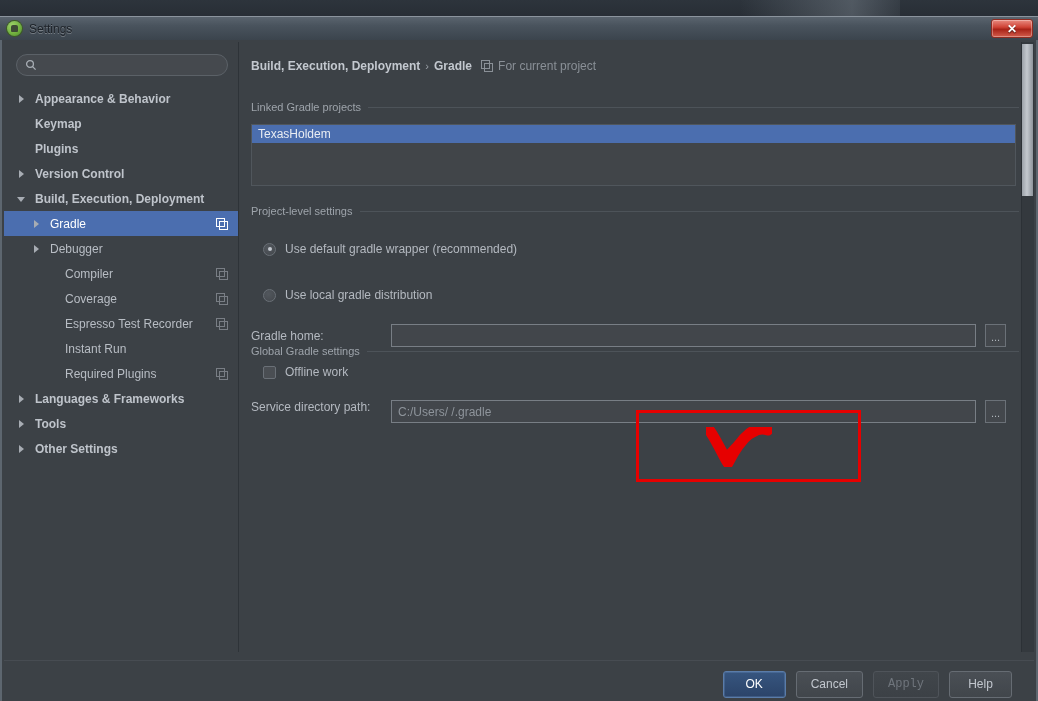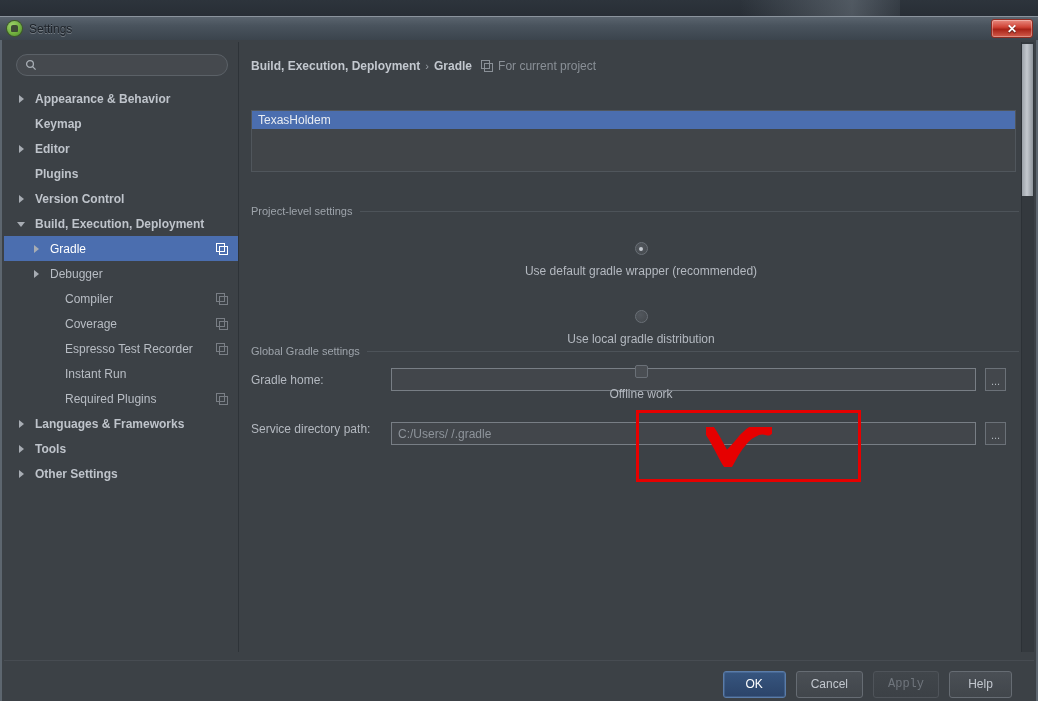--- a/index.html
+++ b/index.html
@@ -222,21 +222,20 @@
     display: flex; align-items: center;
     padding-left: 6px;
     cursor: default;
   }
   #linked-item span { font-size: 12px; color: #e8ecf2; }
 
   
   .opt-row {
     display: flex; align-items: center; gap: 9px;
     cursor: default;
-    flex-direction: column;
   }
   .radio {
     width: 13px; height: 13px; border-radius: 50%;
     background: radial-gradient(circle at 40% 35%, #52575d 0%, #43474c 100%);
     border: 1px solid #6a7077;
     position: relative; flex: 0 0 auto;
   }
   .radio.checked::after {
     content: "";
     position: absolute; left: 3.5px; top: 3.5px;
@@ -380,24 +379,20 @@
         <div id="tree">
             <div class="tree-row d0 bold">
               <span class="tree-arrow closed"></span>
               <span class="tree-label">Appearance &amp; Behavior</span>
             </div>
             <div class="tree-row d0 bold">
               <span class="tree-arrow"></span>
               <span class="tree-label">Keymap</span>
             </div>
             <div class="tree-row d0 bold">
-              <span class="tree-arrow closed"></span>
-              <span class="tree-label">Editor</span>
-            </div>
-            <div class="tree-row d0 bold">
               <span class="tree-arrow"></span>
               <span class="tree-label">Plugins</span>
             </div>
             <div class="tree-row d0 bold">
               <span class="tree-arrow closed"></span>
               <span class="tree-label">Version Control</span>
             </div>
             <div class="tree-row d0 bold">
               <span class="tree-arrow open"></span>
               <span class="tree-label">Build, Execution, Deployment</span>
@@ -472,20 +467,24 @@
           <span class="sep">›</span>
           <span class="crumb">Gradle</span>
           <svg width="12" height="12" viewBox="0 0 12 12" style="margin-left:4px">
             <rect x="0.5" y="0.5" width="8" height="8" fill="none" stroke="#8a9097"></rect>
             <rect x="3.5" y="3.5" width="8" height="8" fill="none" stroke="#8a9097"></rect>
           </svg>
           <span class="scope-note">For current project</span>
         </div>
 
         <div class="group" style="top:58px">
+          <div class="group-title">
+            <span class="gt-text">Linked Gradle projects</span>
+            <span class="gt-line"></span>
+          </div>
           <div id="linked-list">
             <div id="linked-item">
               <span>TexasHoldem</span>
             </div>
           </div>
         </div>
 
         <div class="group" style="top:162px">
           <div class="group-title">
             <span class="gt-text">Project-level settings</span>

